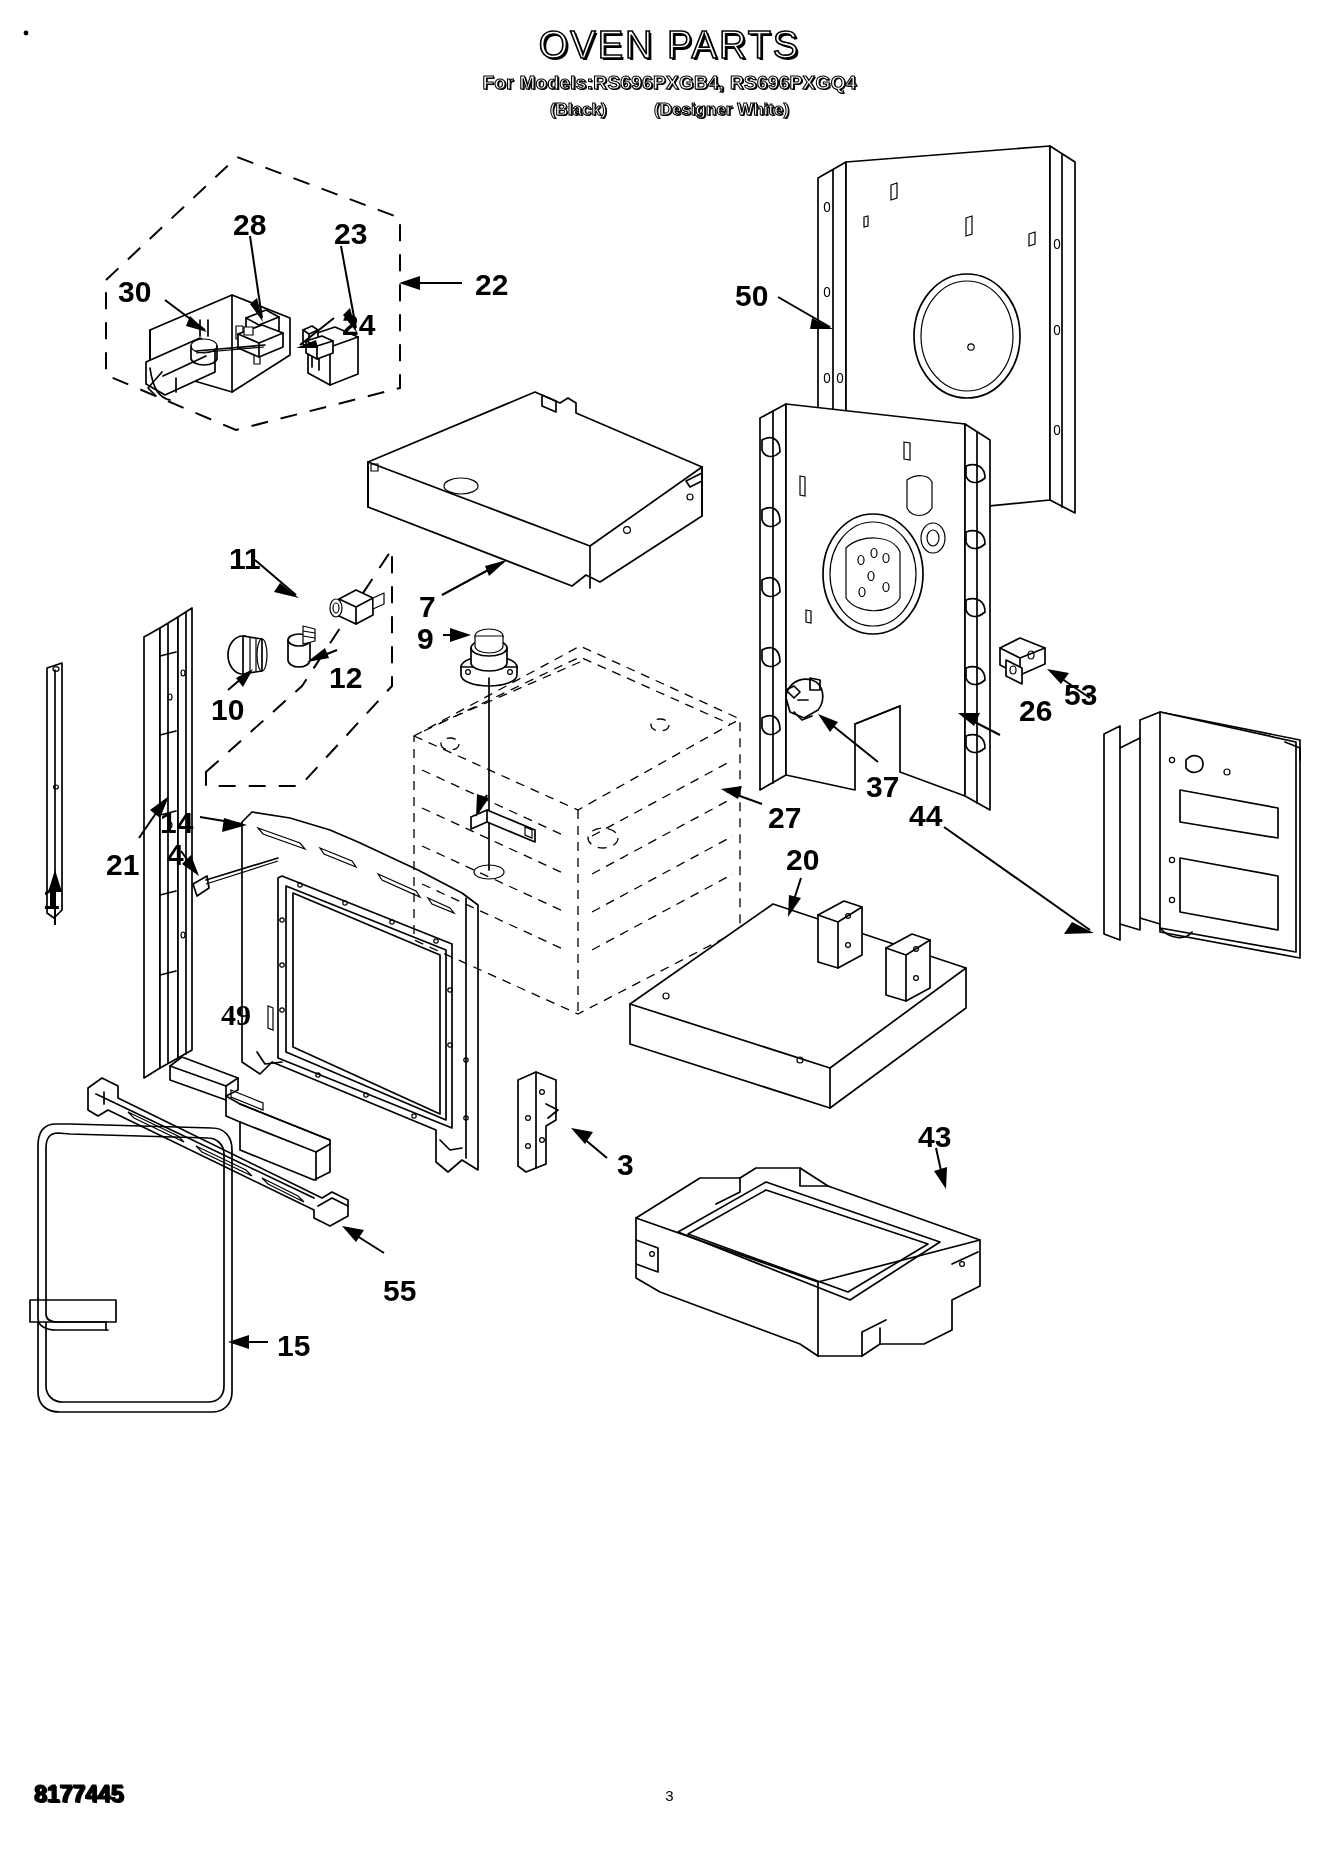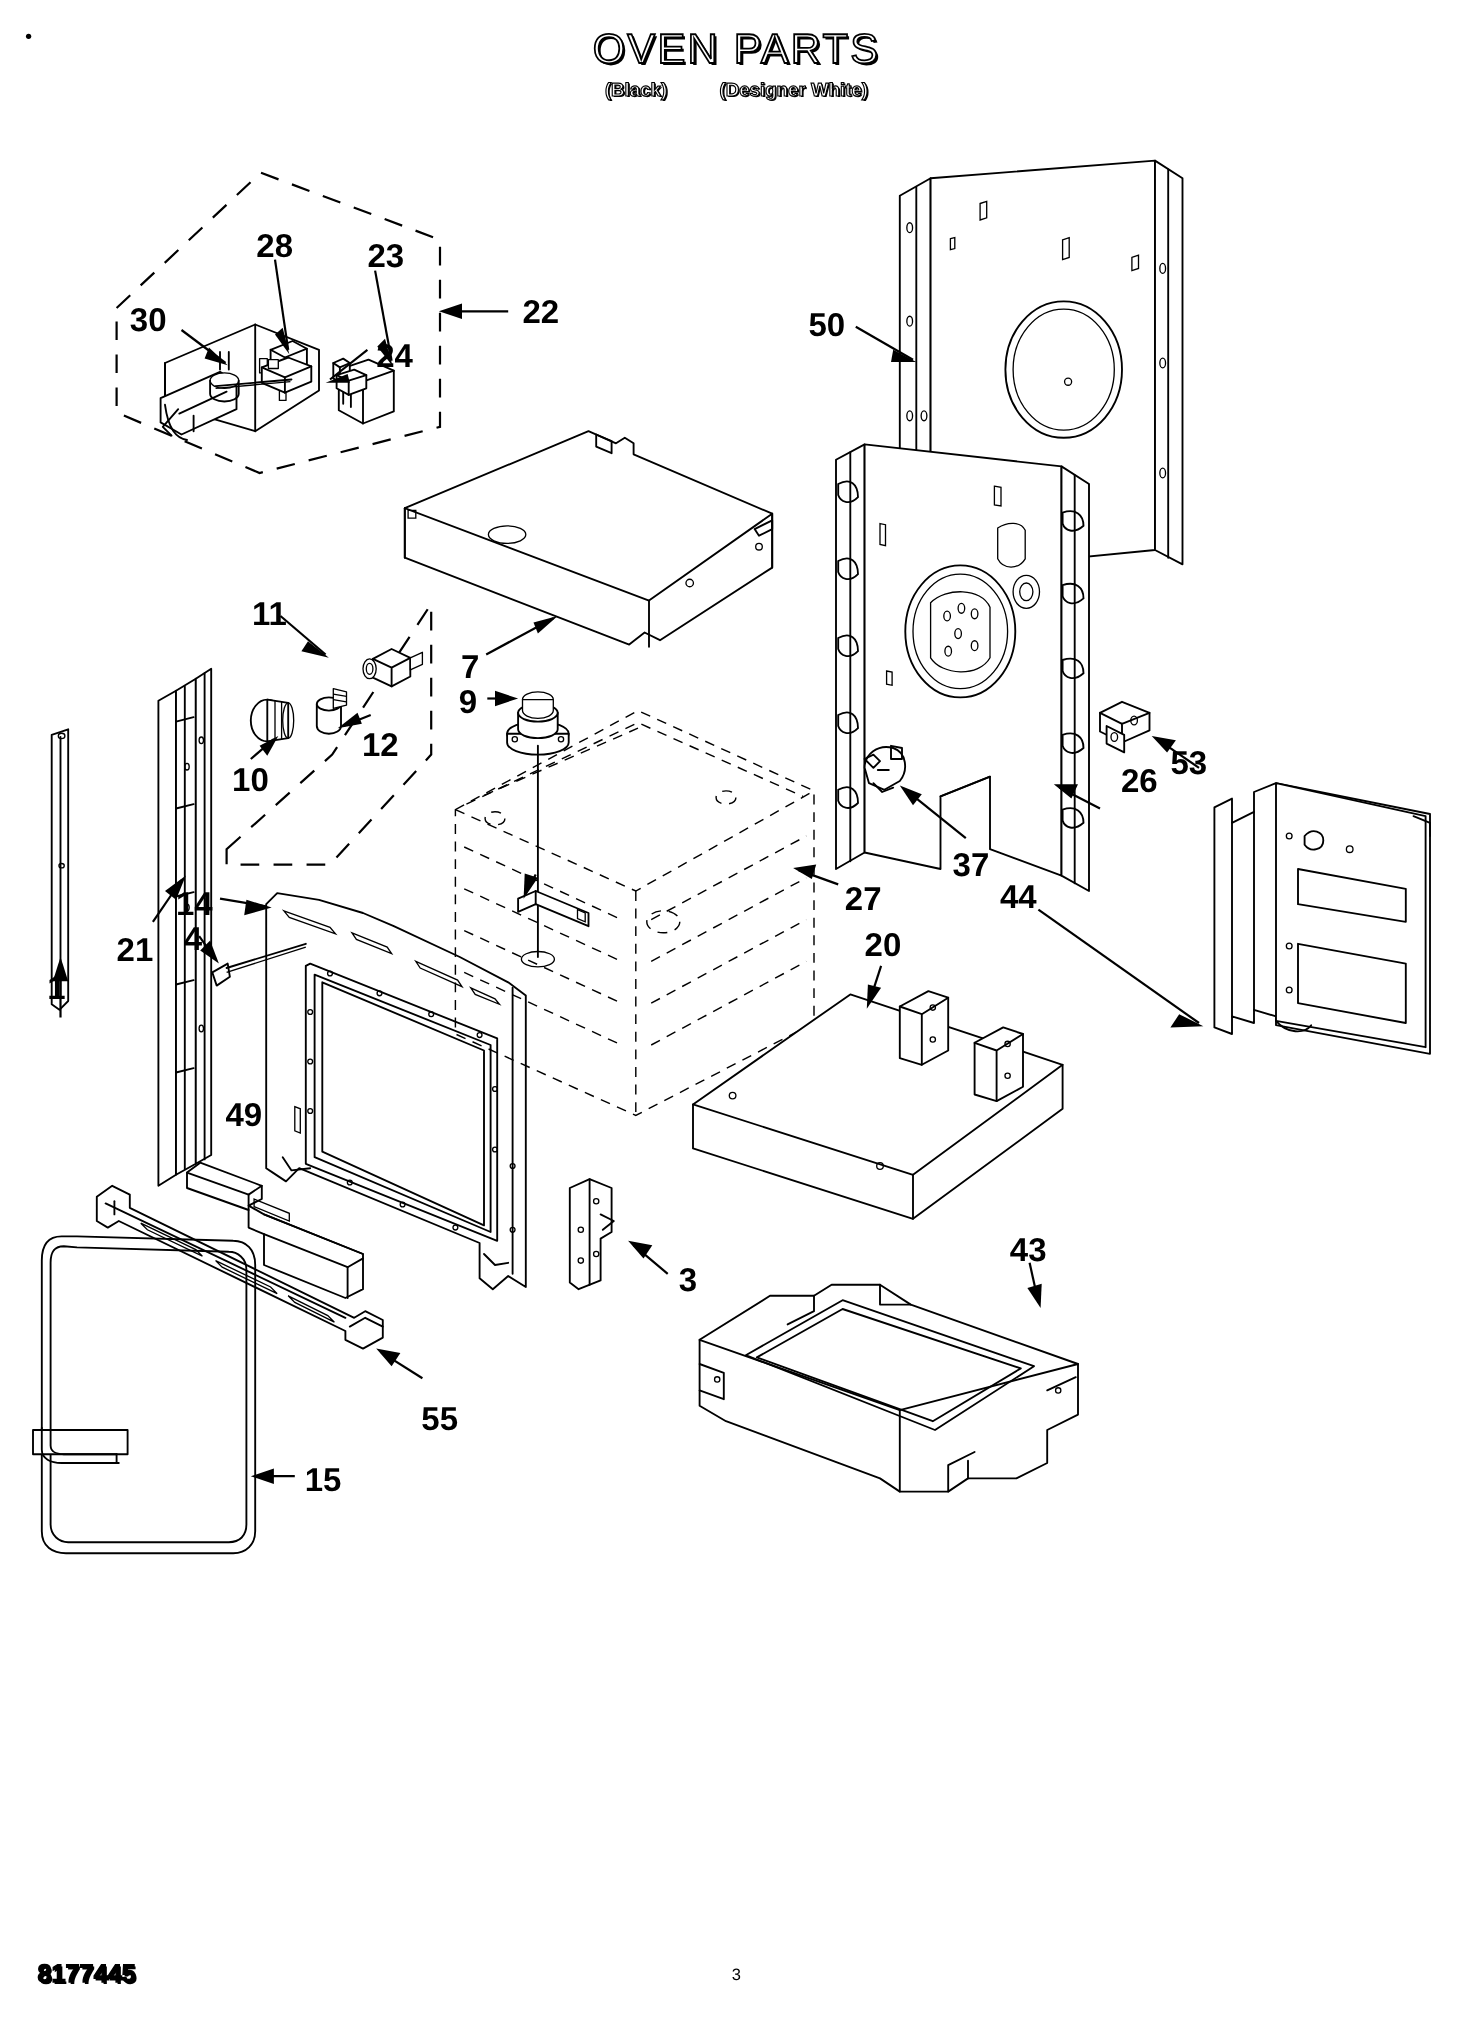--- a/index.html
+++ b/index.html
@@ -58,20 +58,21 @@
   .arrow{fill:#000;}
   .hatch{fill:none;stroke:#000;stroke-width:1.3;stroke-dasharray:9 7;}
 </style>
 </head>
 <body>
 
 <div id="sheet">
 
   <div class="title-block">
     <div class="doc-title">OVEN PARTS</div>
+    <div class="doc-subtitle">For Models:RS696PXGB4, RS696PXGQ4</div>
     <div class="doc-variants">
       <span>(Black)</span>
       <span class="vgap"></span>
       <span>(Designer White)</span>
     </div>
   </div>
 
   <svg class="art" viewBox="0 0 1339 1849">
 
     <circle cx="26" cy="33" r="2.4" fill="#000"></circle>
@@ -513,21 +514,21 @@
       <div class="callout" style="left: 1019px; top: 696px;">26</div>
       <div class="callout" style="left: 1064px; top: 680px;">53</div>
       <div class="callout" style="left: 866px; top: 772px;">37</div>
       <div class="callout" style="left: 43px; top: 884px;">1</div>
       <div class="callout" style="left: 106px; top: 850px;">21</div>
       <div class="callout" style="left: 160px; top: 808px;">14</div>
       <div class="callout" style="left: 167px; top: 840px;">4</div>
       <div class="callout" style="left: 768px; top: 803px;">27</div>
       <div class="callout" style="left: 909px; top: 801px;">44</div>
       <div class="callout" style="left: 786px; top: 845px;">20</div>
-      <div class="callout" style="left: 205px; top: 1000px;">49</div>
+      <div class="callout" style="left: 221px; top: 1000px; font-family: Liberation Serif, serif;">49</div>
       <div class="callout" style="left: 918px; top: 1122px;">43</div>
       <div class="callout" style="left: 617px; top: 1150px;">3</div>
       <div class="callout" style="left: 383px; top: 1252px; margin-top: 24px;">55</div>
       <div class="callout" style="left: 277px; top: 1331px;">15</div>
     </div>
 
   <div class="footer">
     <div class="footer-code">8177445</div>
     <div class="footer-page">3</div>
   </div>

